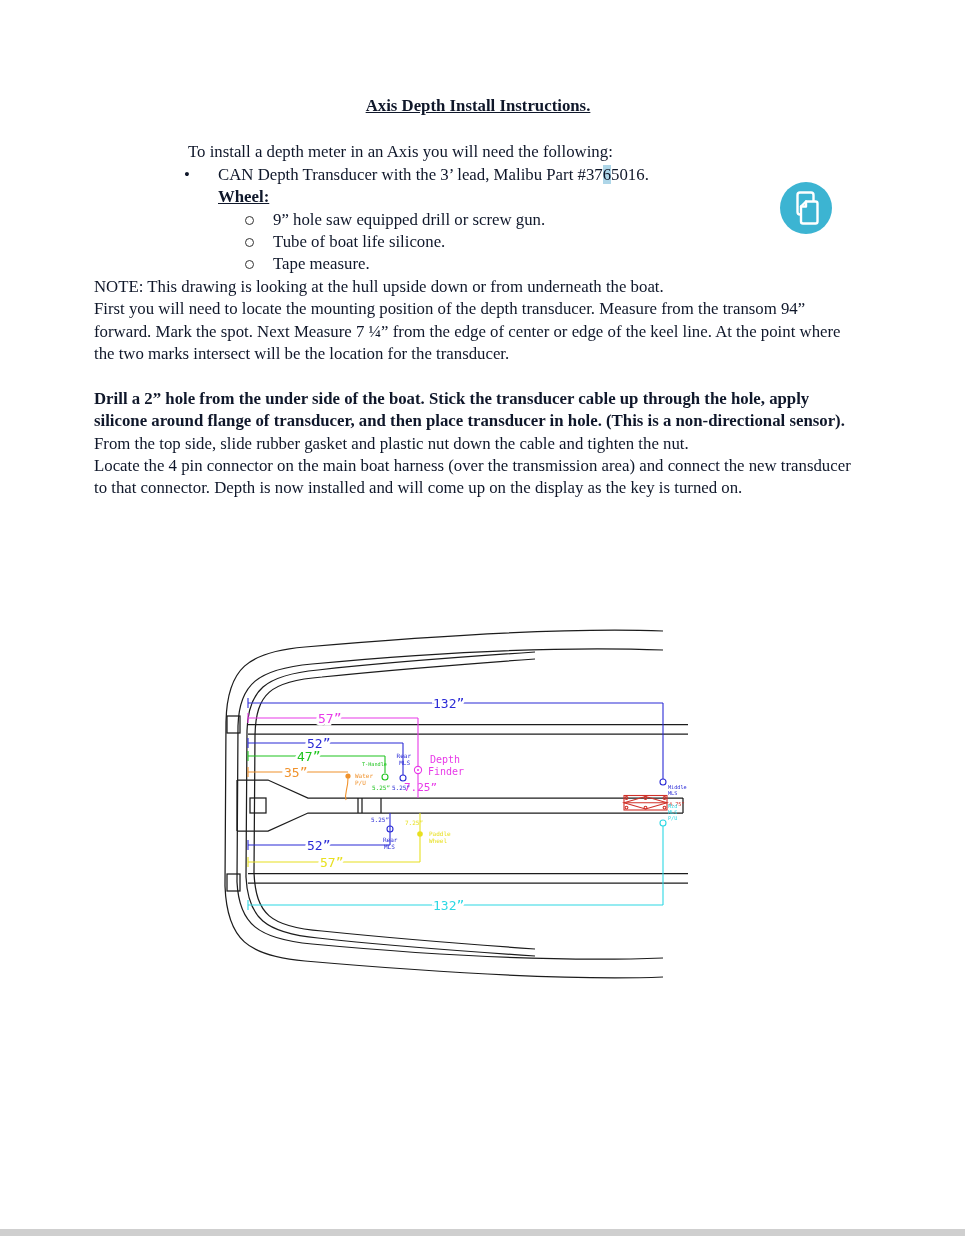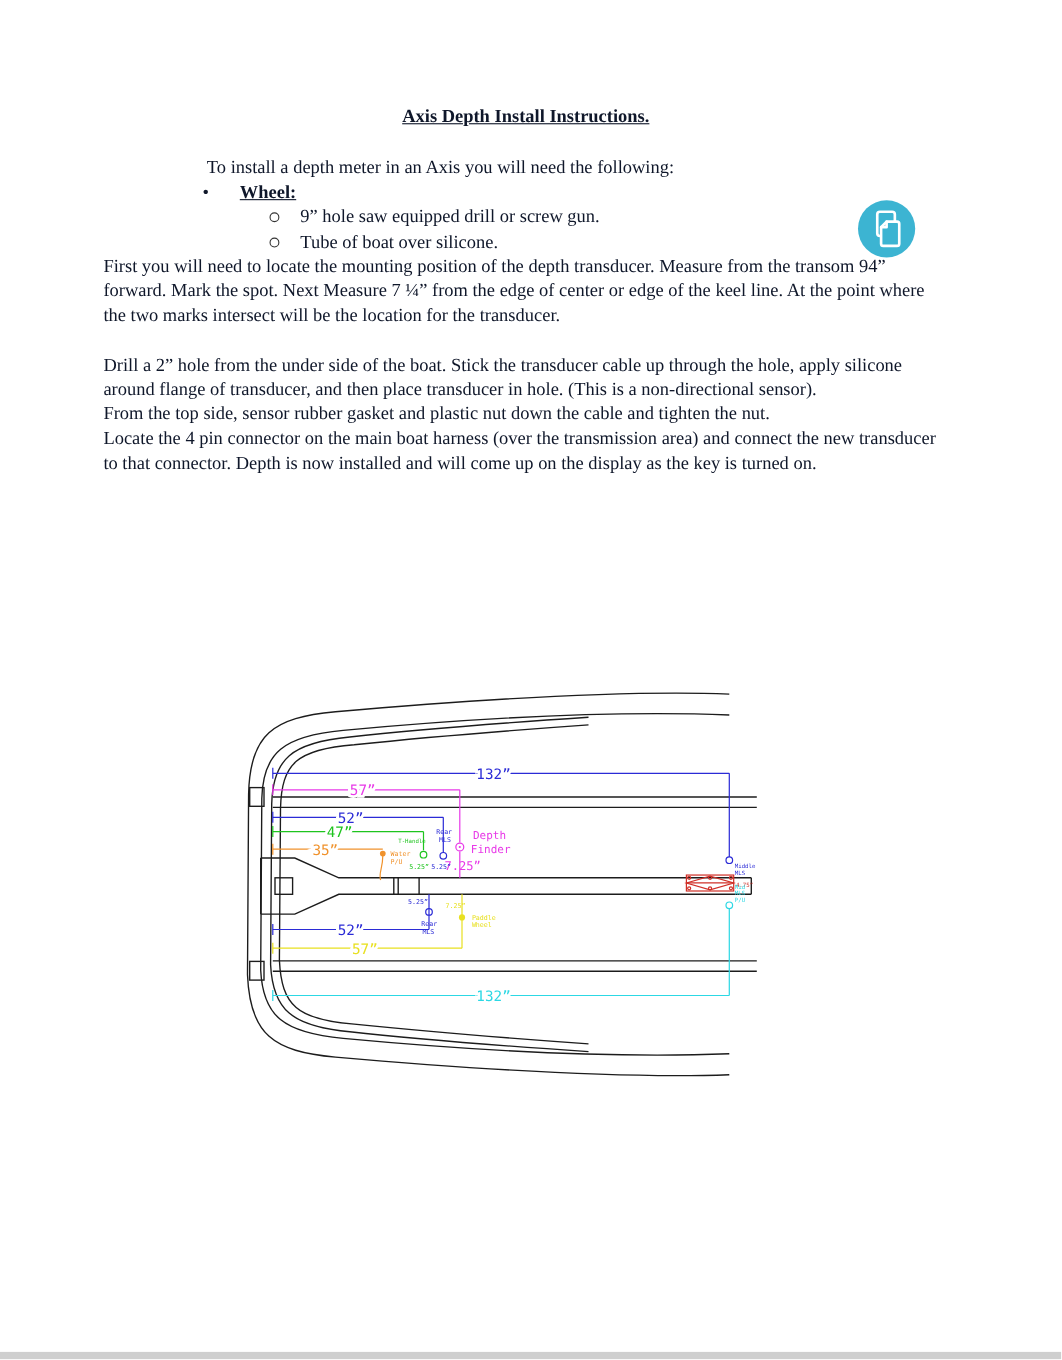--- a/index.html
+++ b/index.html
@@ -11,21 +11,21 @@
   p{margin:0;}
   .intro{margin-top:24px;padding-left:94px;font-family:Liberation Serif, serif;}
   .bullet-row{position:relative;padding-left:124px;}
   .bullet-row .dot{position:absolute;left:90px;top:0;}
   .hl{background:#aed6e8;}
   .tools-heading{padding-left:124px;font-weight:bold;text-decoration:underline;}
   ul.tools{margin:0;padding:0;list-style:none;}
   ul.tools li{position:relative;padding-left:179px;}
   ul.tools li .circ{position:absolute;left:151px;top:7px;width:7px;height:7px;border:1.2px solid #333;
                     border-radius:50%;}
-  .gap-top{margin-top:22.4px;}
+  .gap-top{margin-top:22.4px;font-weight:bold;}
   .page-edge{position:absolute;left:0;bottom:0;width:965px;height:7px;background:#cfcfcf;}
   svg text{font-family:"DejaVu Sans Mono",monospace;}
   .dimtext{font-size:13px;paint-order:stroke;stroke:#ffffff;stroke-width:5px;}
   .tinytext{font-size:6px;}
   .microtext{font-size:5.2px;}
   
   .st-k{stroke:#1c1c1c;fill:none;stroke-width:1.25px;}
   .st-blue{stroke:#2b2bd6;fill:none;stroke-width:1.1px;}
   .st-mag{stroke:#e83ae8;fill:none;stroke-width:1.1px;}
   .st-grn{stroke:#1ec41e;fill:none;stroke-width:1.1px;}
@@ -40,32 +40,35 @@
 <body>
 
 <div class="page">
 
   <div class="content">
     <h1 class="title">Axis Depth Install Instructions.</h1>
     <p class="intro">To install a depth meter in an Axis you will need the following:</p>
 
     <div class="bullet-row">
       <span class="dot">•</span>
+      <span><span>CAN Depth Transducer with the 3’ lead, Malibu Part #37</span><span class="hl">6</span><span>5016.</span></span>
     </div>
 
     <p class="tools-heading">Wheel:</p>
 
     <ul class="tools">
       <li><span class="circ"></span><span>9” hole saw equipped drill or screw gun.</span></li>
-      <li><span class="circ"></span><span>Tube of boat over silicone.</span></li>
+      <li><span class="circ"></span><span>Tube of boat life silicone.</span></li>
+      <li><span class="circ"></span><span>Tape measure.</span></li>
     </ul>
 
+    <p>NOTE: This drawing is looking at the hull upside down or from underneath the boat.</p>
     <p>First you will need to locate the mounting position of the depth transducer.  Measure from the transom 94” forward. Mark the spot.  Next Measure 7 ¼” from the edge of center or edge of the keel line.  At the point where the two marks intersect will be the location for the transducer.</p>
     <p class="gap-top">Drill a 2” hole from the under side of the boat.  Stick the transducer cable up through the hole, apply silicone around flange of transducer, and then place transducer in hole. (This is a non-directional sensor).</p>
-    <p>From the top side, sensor rubber gasket and plastic nut down the cable and tighten the nut.</p>
+    <p>From the top side, slide rubber gasket and plastic nut down the cable and tighten the nut.</p>
     <p>Locate the 4 pin connector on the main boat harness (over the transmission area) and connect the new transducer to that connector.  Depth is now installed and will come up on the display as the key is turned on.</p>
   </div>
 
   <svg style="position:absolute;left:0;top:0;" width="965" height="260" viewBox="0 0 965 260">
     <circle cx="806" cy="208" r="26" fill="#3cb4d2"></circle>
     <g stroke="#ffffff" stroke-width="2.4" fill="none" stroke-linejoin="round" stroke-linecap="round">
       <rect x="797.5" y="192.5" width="16" height="22" rx="2.5"></rect>
       <path d="M806,201.5 L815.5,201.5 Q817.5,201.5 817.5,203.5 L817.5,221.5 Q817.5,223.5 815.5,223.5 L803,223.5 Q801,223.5 801,221.5 L801,206.5 Z" fill="#3cb4d2"></path>
       <path d="M806,201.5 L806,206.5 L801,206.5" fill="none"></path>
     </g>

